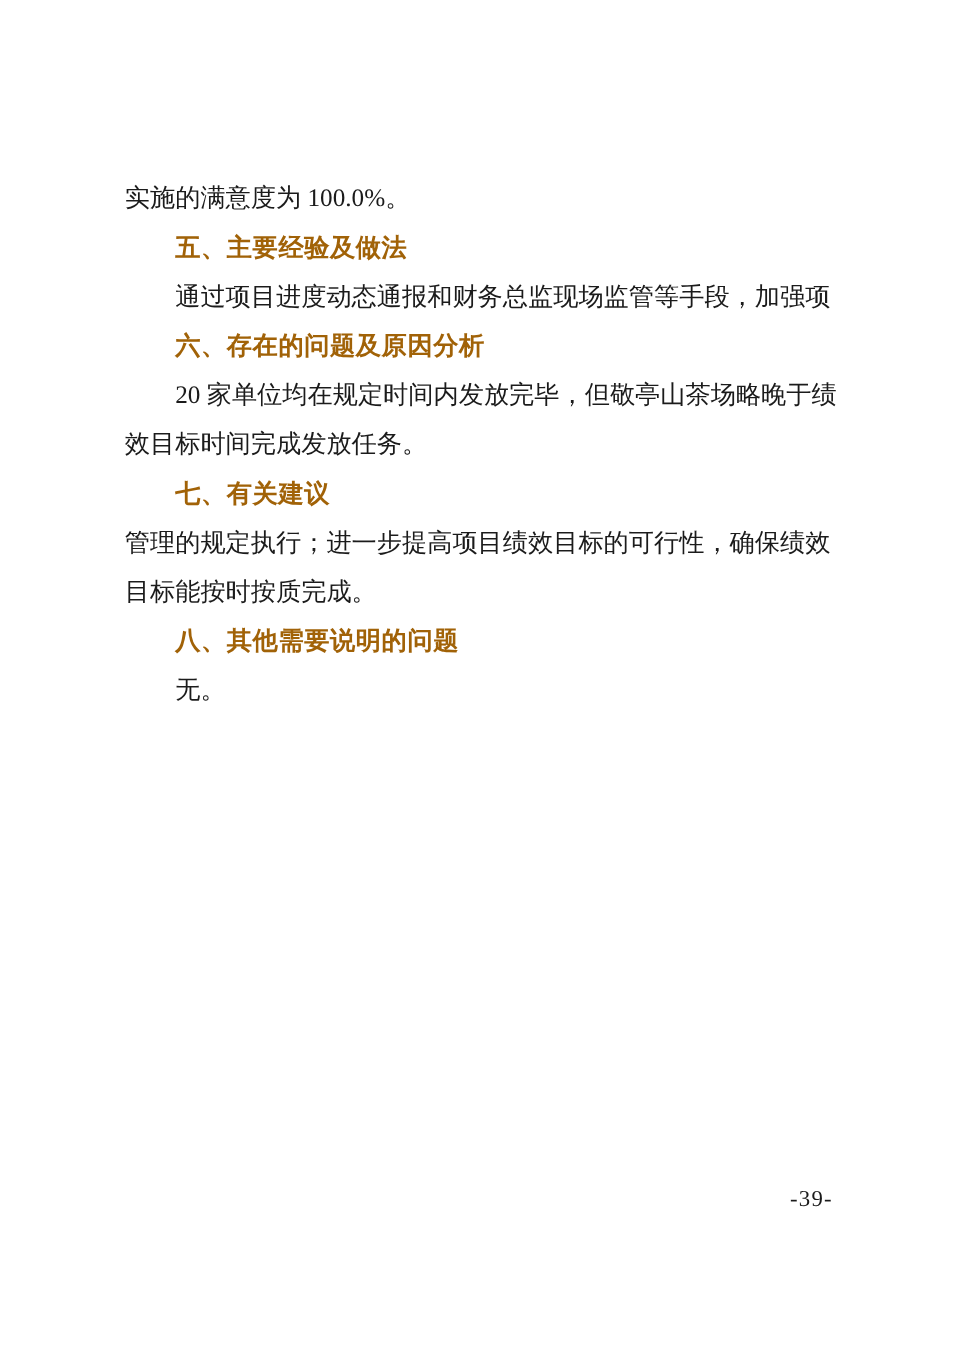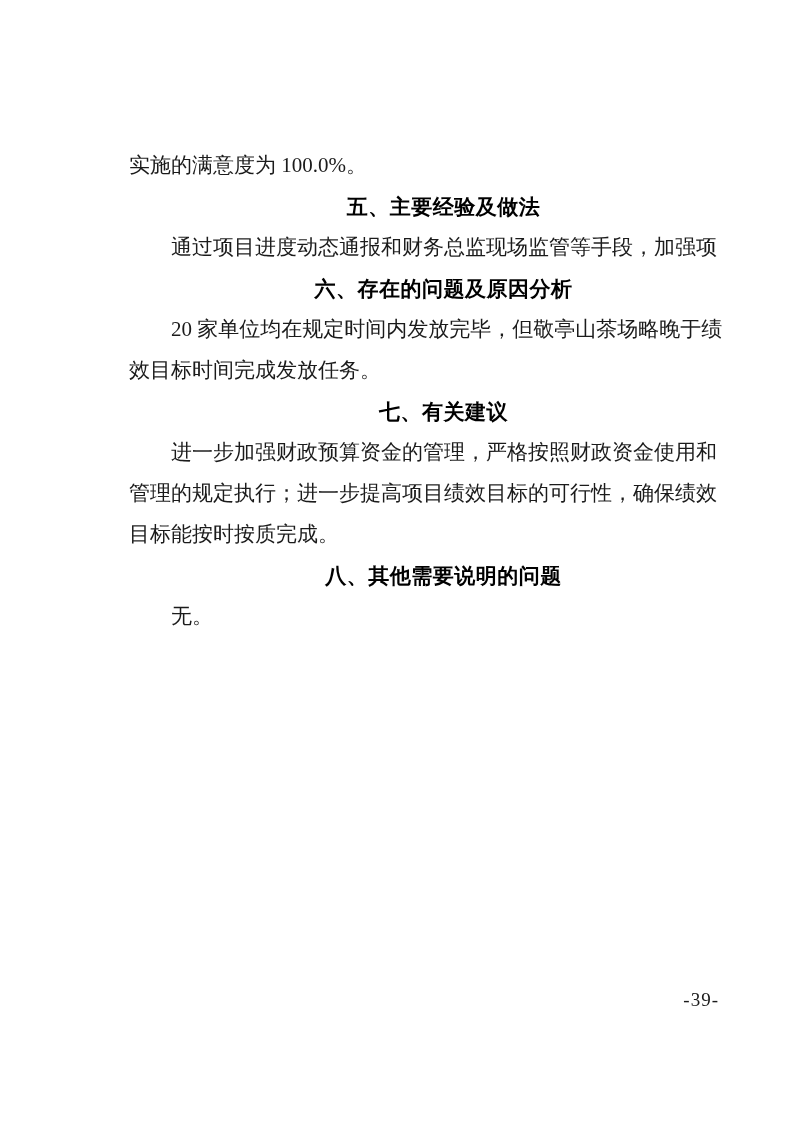--- a/index.html
+++ b/index.html
@@ -13,21 +13,20 @@
     position: relative;
     overflow: hidden;
     font-family: "Liberation Serif", serif;
   }
   .page {
     position: absolute;
     left: 0; top: 0;
     width: 646px;
     height: 1123px;
     background: #ffffff;
-    margin-left: 25px;
   }
   .doc-content {
     position: absolute;
     left: 104px;
     top: 145px;
     width: 587px;
     color: #1b1b1b;
     font-size: 21px;
   }
   .line {
@@ -40,23 +39,22 @@
     padding-left: 42px;
   }
   .line.flush {
     text-align: justify;
     text-align-last: justify;
     text-justify: inter-character;
   }
   .line.heading {
     font-family: "Liberation Sans", sans-serif;
     font-weight: bold;
-    color: #000000;
+    color: #a16207;
     letter-spacing: 0.5px;
-    text-align: center;
   }
   .page-footer {
     position: absolute;
     left: 104px;
     top: 988px;
     width: 590px;
     text-align: right;
     font-size: 19px;
     line-height: 24px;
     color: #1b1b1b;
@@ -69,20 +67,19 @@
 
 <div class="page">
   <div class="doc-content" id="doc-content">
       <div class="line">实施的满意度为 100.0%。</div>
       <div class="line heading indent">五、主要经验及做法</div>
       <div class="line indent flush">通过项目进度动态通报和财务总监现场监管等手段，加强项</div>
       <div class="line heading indent">六、存在的问题及原因分析</div>
       <div class="line indent flush">20 家单位均在规定时间内发放完毕，但敬亭山茶场略晚于绩</div>
       <div class="line">效目标时间完成发放任务。</div>
       <div class="line heading indent">七、有关建议</div>
-      <div class="line indent flush">进一步加强财政预算资金的管理，严格按照财政资金使用和</div>
       <div class="line flush">管理的规定执行；进一步提高项目绩效目标的可行性，确保绩效</div>
       <div class="line">目标能按时按质完成。</div>
       <div class="line heading indent">八、其他需要说明的问题</div>
       <div class="line indent ">无。</div>
     </div>
   <div class="page-footer">-39-</div>
 </div>
 
 </body></html>

